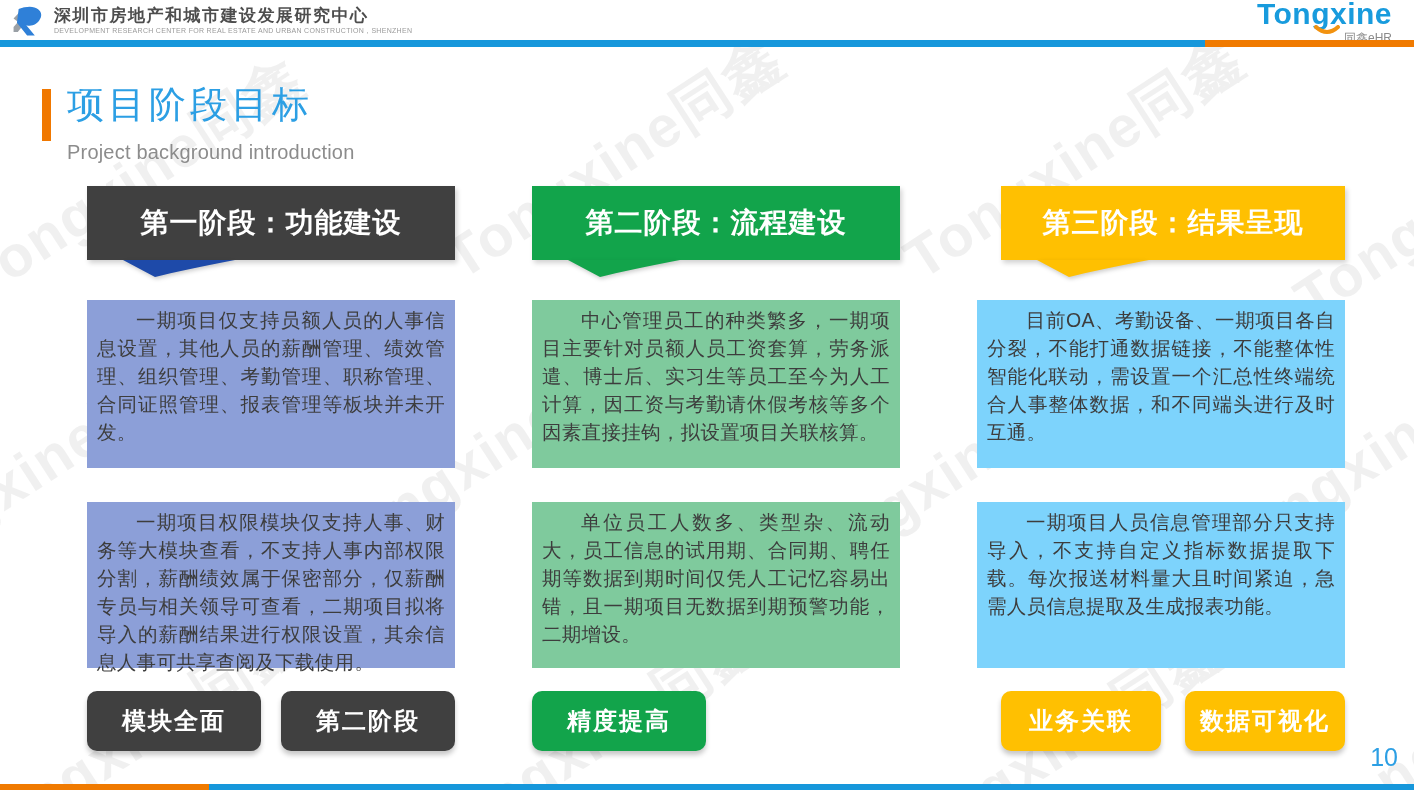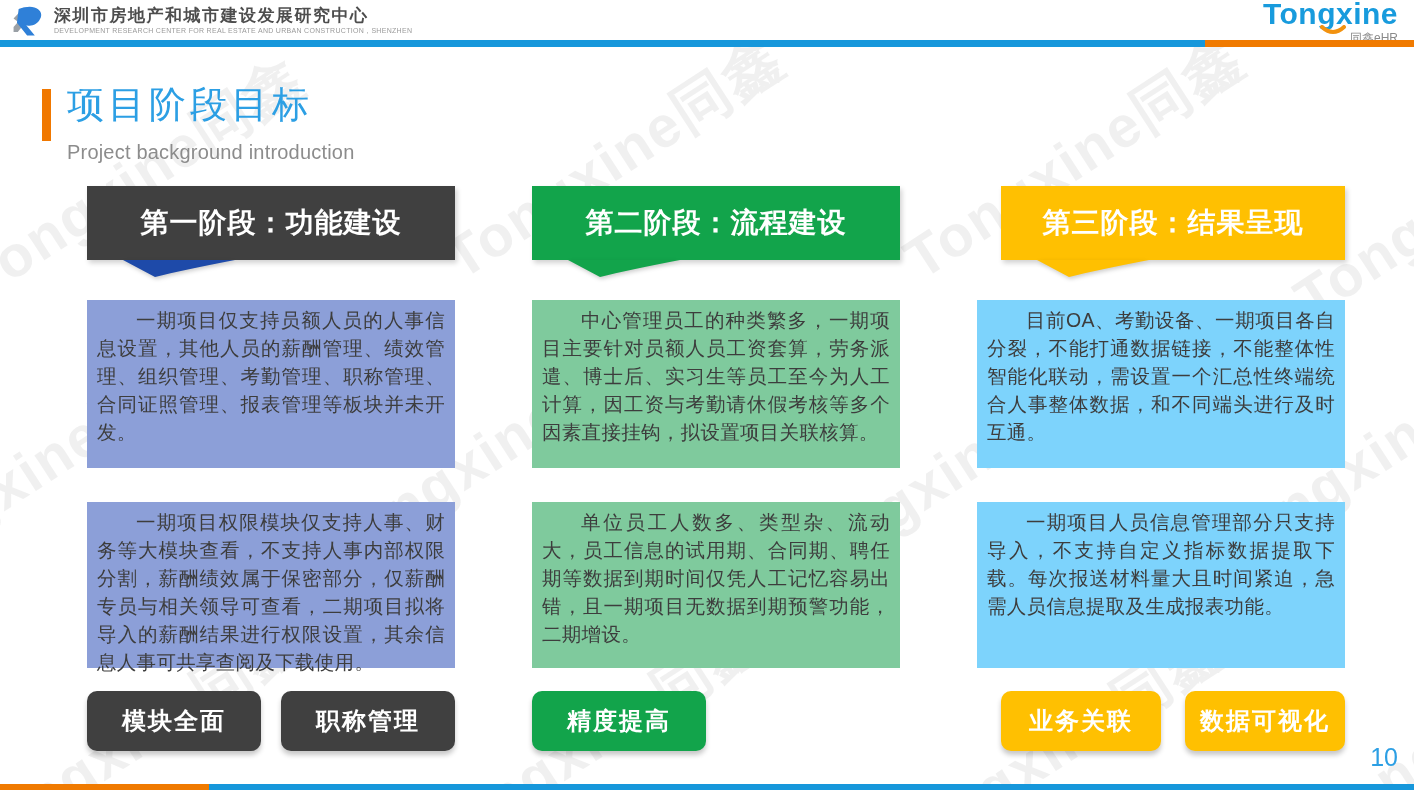--- a/index.html
+++ b/index.html
@@ -5,21 +5,21 @@
   html,body{margin:0;padding:0;background:#e8e8e8;}
   .slide{
     position:relative;width:1414px;height:790px;background:#ffffff;overflow:hidden;
     font-family:"Liberation Sans","DejaVu Sans",sans-serif;
   }
   
   .wm-layer{position:absolute;inset:0;z-index:1;pointer-events:none;overflow:hidden;}
   .wm{position:absolute;font-size:58px;font-weight:bold;letter-spacing:2px;white-space:nowrap;
       color:rgba(110,110,110,0.10);transform:rotate(-33deg);}
   
-  .topbar{position:absolute;top:0;left:0;right:0;height:40px;background:#fff;z-index:6;
+  .topbar{position:absolute;top:0;left:0;right:6px;height:40px;background:#fff;z-index:6;
           display:flex;justify-content:space-between;align-items:center;
           padding:2px 16px 0 10px;box-sizing:border-box;}
   .org{display:flex;align-items:center;gap:8px;}
   .org-mark{width:36px;height:34px;flex:0 0 auto;}
   .org-cn{font-size:17px;font-weight:bold;color:#4d4d4d;letter-spacing:1.5px;line-height:19px;}
   .org-en{font-size:7px;color:#9a9a9a;letter-spacing:0.3px;margin-top:1px;}
   .brand{text-align:right;position:relative;line-height:1;}
   .brand-name{font-size:30px;font-weight:bold;color:#189BDD;letter-spacing:0.5px;}
   .brand-smile{position:absolute;right:52px;top:26px;}
   .brand-sub{font-size:12px;color:#8a8a8a;margin-top:3px;}
@@ -116,21 +116,21 @@
       <div class="stage-header">
         <span>第一阶段：功能建设</span>
         <svg class="stage-tail" viewBox="0 0 112 18" preserveAspectRatio="none">
           <path d="M0,0 L32,17 Q60,10 112,0 Z"></path>
         </svg>
       </div>
       <div class="stage-box first">一期项目仅支持员额人员的人事信息设置，其他人员的薪酬管理、绩效管理、组织管理、考勤管理、职称管理、合同证照管理、报表管理等板块并未开发。</div>
       <div class="stage-box second">一期项目权限模块仅支持人事、财务等大模块查看，不支持人事内部权限分割，薪酬绩效属于保密部分，仅薪酬专员与相关领导可查看，二期项目拟将导入的薪酬结果进行权限设置，其余信息人事可共享查阅及下载使用。</div>
       <div class="tags">
         <div class="tag">模块全面</div>
-        <div class="tag">职称管理</div>
+        <div class="tag">第二阶段</div>
       </div>
     </div>
 
     <div class="column c-green">
       <div class="stage-header">
         <span>第二阶段：流程建设</span>
         <svg class="stage-tail" viewBox="0 0 112 18" preserveAspectRatio="none">
           <path d="M0,0 L32,17 Q60,10 112,0 Z"></path>
         </svg>
       </div>

